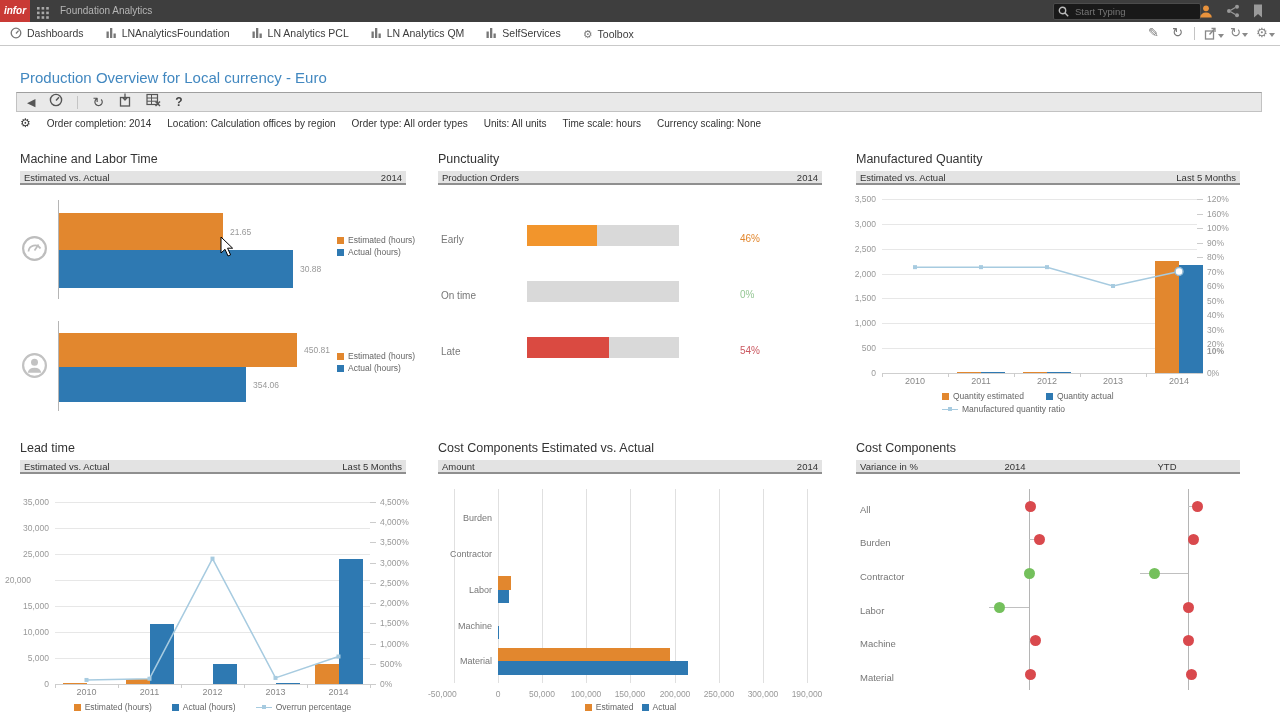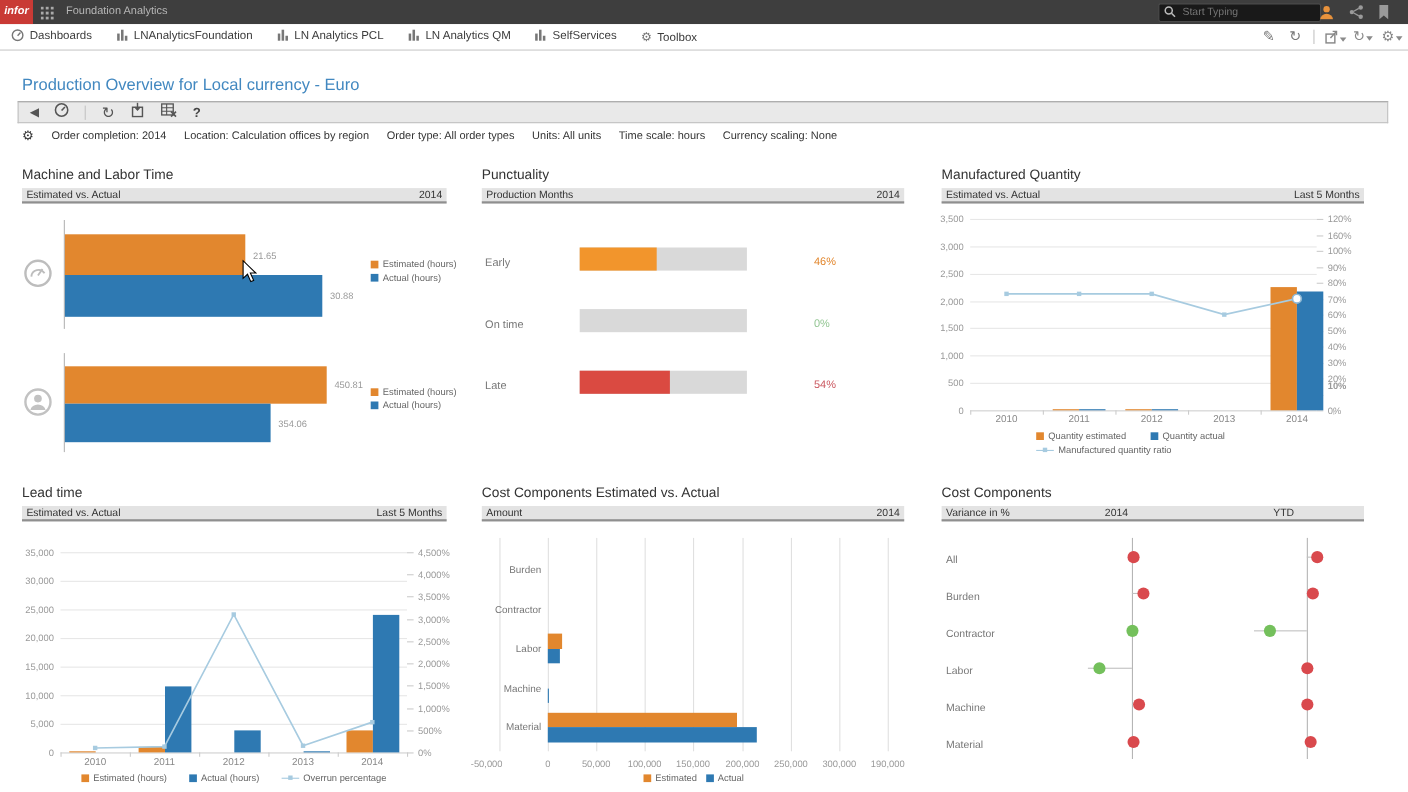--- a/index.html
+++ b/index.html
@@ -263,21 +263,21 @@
         <span class="lgd">
           <i class="sw" style="background:#2e79b2;"></i>
           <span>Actual (hours)</span>
         </span>
       </div>
     </div>
 </div>
 
 <div class="panel" id="p1" style="left:438px;top:152px;width:384px;height:278px;">
   <div class="p-title">Punctuality</div>
-  <div class="p-strip"><span>Production Months</span><span class="rtxt">2014</span></div>
+  <div class="p-strip"><span>Production Orders</span><span class="rtxt">2014</span></div>
   <div class="p-body" id="p1b">
       <div class="abs rowlab" style="left: 3px; top: 82px; font-size: 10px;">Early</div>
       <div class="abs" style="left: 89px; top: 73px; width: 152px; height: 21px; background: rgb(217, 217, 217);"></div>
       <div class="abs" style="left: 89px; top: 73px; width: 70px; height: 21px; background: rgb(242, 149, 44);"></div>
       <div class="abs pct" style="left: 302px; top: 81px; color: rgb(226, 135, 46);">46%</div>
       <div class="abs rowlab" style="left: 3px; top: 138px; font-size: 10px;">On time</div>
       <div class="abs" style="left: 89px; top: 129px; width: 152px; height: 21px; background: rgb(217, 217, 217);"></div>
       <div class="abs pct" style="left: 302px; top: 137px; color: rgb(149, 199, 149);">0%</div>
       <div class="abs rowlab" style="left: 3px; top: 194px; font-size: 10px;">Late</div>
       <div class="abs" style="left: 89px; top: 185px; width: 152px; height: 21px; background: rgb(217, 217, 217);"></div>
@@ -384,21 +384,21 @@
   <div class="p-body" id="p3b">
       <div class="abs" style="left: 35px; top: 243px; width: 315px; height: 1px; background: rgb(207, 207, 207);"></div>
       <div class="abs tick" style="left: -15px; top: 238px; width: 44px; text-align: right;">0</div>
       <div class="abs" style="left: 35px; top: 217px; width: 315px; height: 1px; background: rgb(231, 231, 231);"></div>
       <div class="abs tick" style="left: -15px; top: 212px; width: 44px; text-align: right;">5,000</div>
       <div class="abs" style="left: 35px; top: 191px; width: 315px; height: 1px; background: rgb(231, 231, 231);"></div>
       <div class="abs tick" style="left: -15px; top: 186px; width: 44px; text-align: right;">10,000</div>
       <div class="abs" style="left: 35px; top: 165px; width: 315px; height: 1px; background: rgb(231, 231, 231);"></div>
       <div class="abs tick" style="left: -15px; top: 160px; width: 44px; text-align: right;">15,000</div>
       <div class="abs" style="left: 35px; top: 139px; width: 315px; height: 1px; background: rgb(231, 231, 231);"></div>
-      <div class="abs tick" style="left: -15px; top: 134px; width: 44px; text-align: right;">20,000</div>
+      <div class="abs tick" style="left: -15px; top: 134px; width: 44px; text-align: left;">20,000</div>
       <div class="abs" style="left: 35px; top: 113px; width: 315px; height: 1px; background: rgb(231, 231, 231);"></div>
       <div class="abs tick" style="left: -15px; top: 108px; width: 44px; text-align: right;">25,000</div>
       <div class="abs" style="left: 35px; top: 87px; width: 315px; height: 1px; background: rgb(231, 231, 231);"></div>
       <div class="abs tick" style="left: -15px; top: 82px; width: 44px; text-align: right;">30,000</div>
       <div class="abs" style="left: 35px; top: 61px; width: 315px; height: 1px; background: rgb(231, 231, 231);"></div>
       <div class="abs tick" style="left: -15px; top: 56px; width: 44px; text-align: right;">35,000</div>
       <div class="abs" style="left: 350px; top: 243px; width: 6px; height: 1px; background: rgb(204, 204, 204);"></div>
       <div class="abs tick" style="left: 360px; top: 238px;">0%</div>
       <div class="abs" style="left: 350px; top: 223px; width: 6px; height: 1px; background: rgb(204, 204, 204);"></div>
       <div class="abs tick" style="left: 360px; top: 218px;">500%</div>

